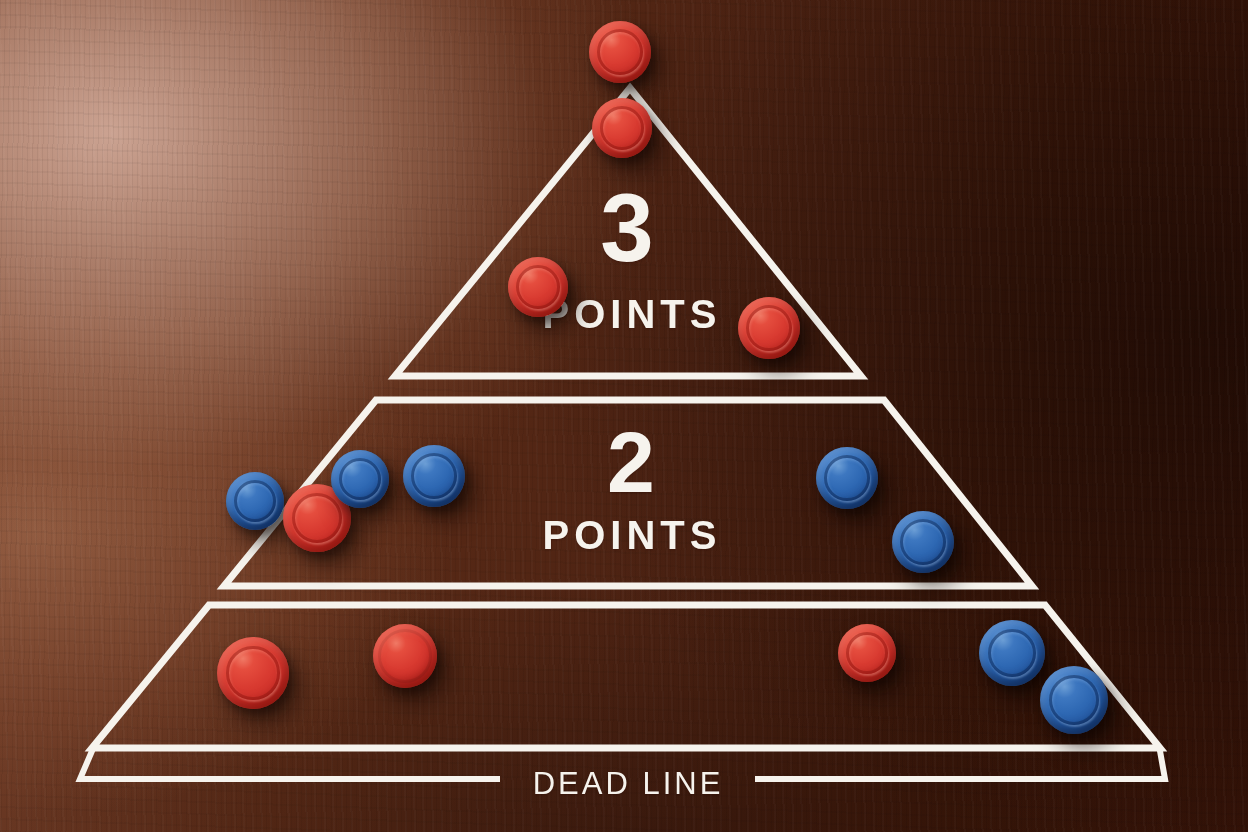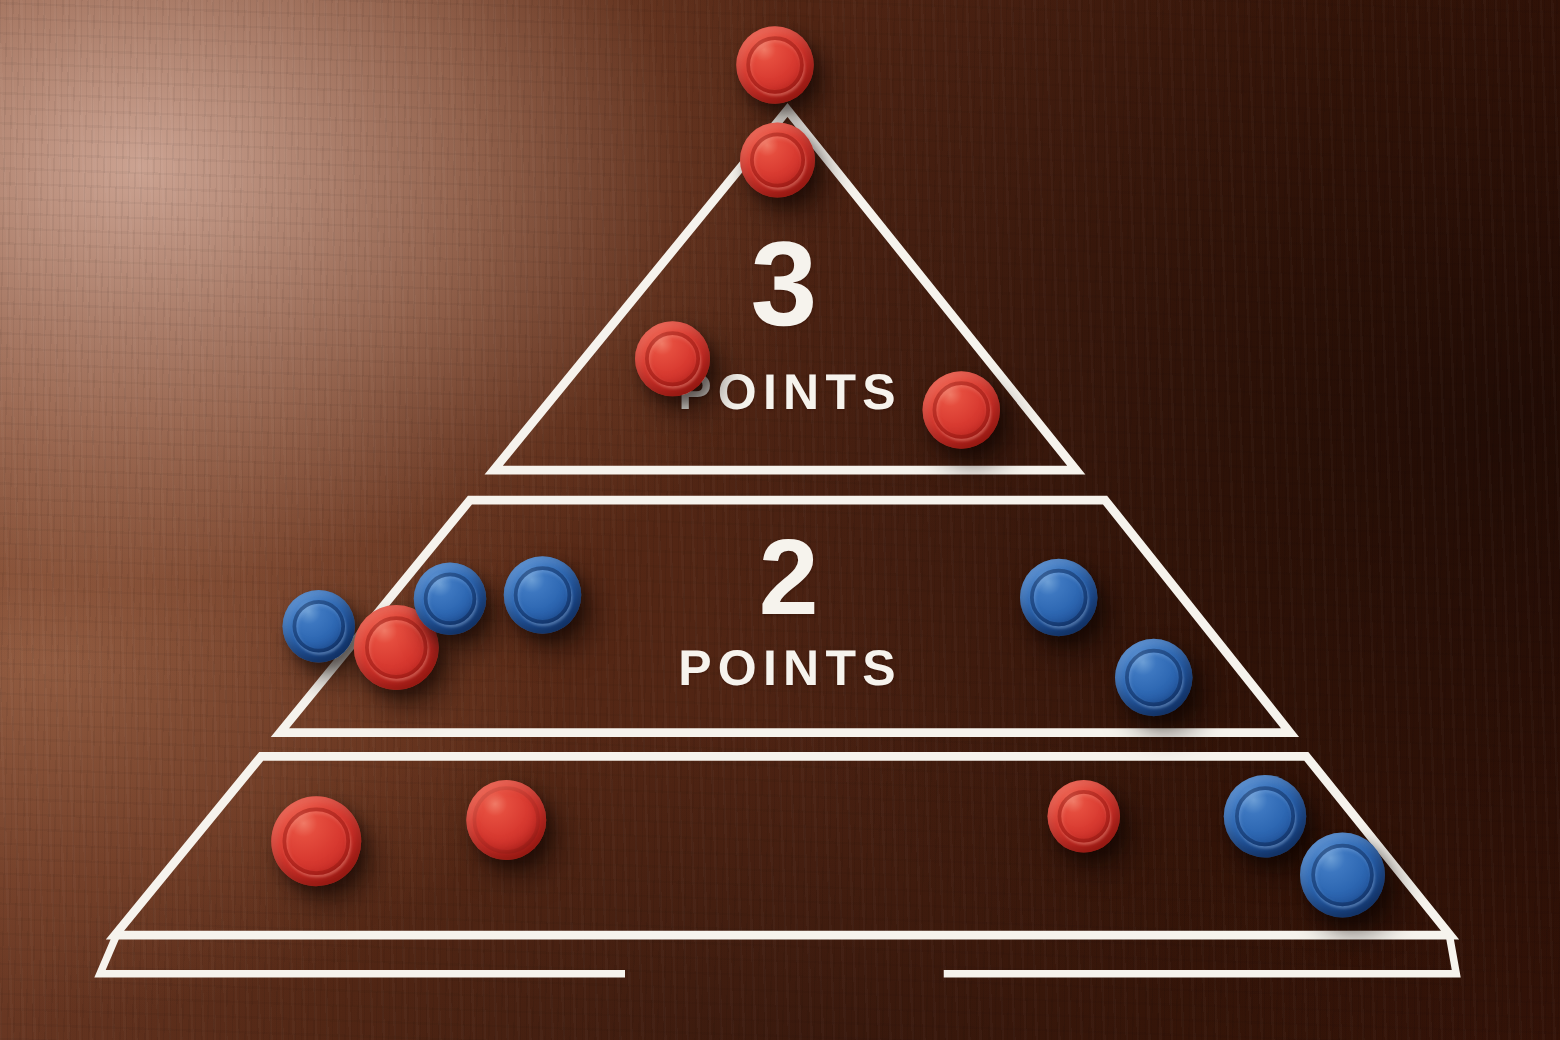--- a/index.html
+++ b/index.html
@@ -93,20 +93,21 @@
     <path class="deadline-seg" d="M 758,779 L 1165,779 L 1160,751"></path>
   </svg>
 
   <div class="label num-big" style="left:628px;top:228px;">3</div>
   <div class="label zone-word" style="left:632px;top:314px;">POINTS</div>
 
   <div class="label num-mid" style="left:632px;top:462px;">2</div>
   <div class="label zone-word" style="left:632px;top:535px;">POINTS</div>
 
 
+  <div class="label dead-word" style="left:628px;top:783px;">DEAD LINE</div>
 
   <div id="discs">
       <div class="disc red" style="left: 589px; top: 21px; width: 62px; height: 62px;"></div>
       <div class="disc red" style="left: 592px; top: 98px; width: 60px; height: 60px;"></div>
       <div class="disc red" style="left: 508px; top: 257px; width: 60px; height: 60px;"></div>
       <div class="disc red" style="left: 738px; top: 297px; width: 62px; height: 62px;"></div>
       <div class="disc blue" style="left: 226px; top: 472px; width: 58px; height: 58px;"></div>
       <div class="disc red" style="left: 283px; top: 484px; width: 68px; height: 68px;"></div>
       <div class="disc blue" style="left: 331px; top: 450px; width: 58px; height: 58px;"></div>
       <div class="disc blue" style="left: 403px; top: 445px; width: 62px; height: 62px;"></div>

